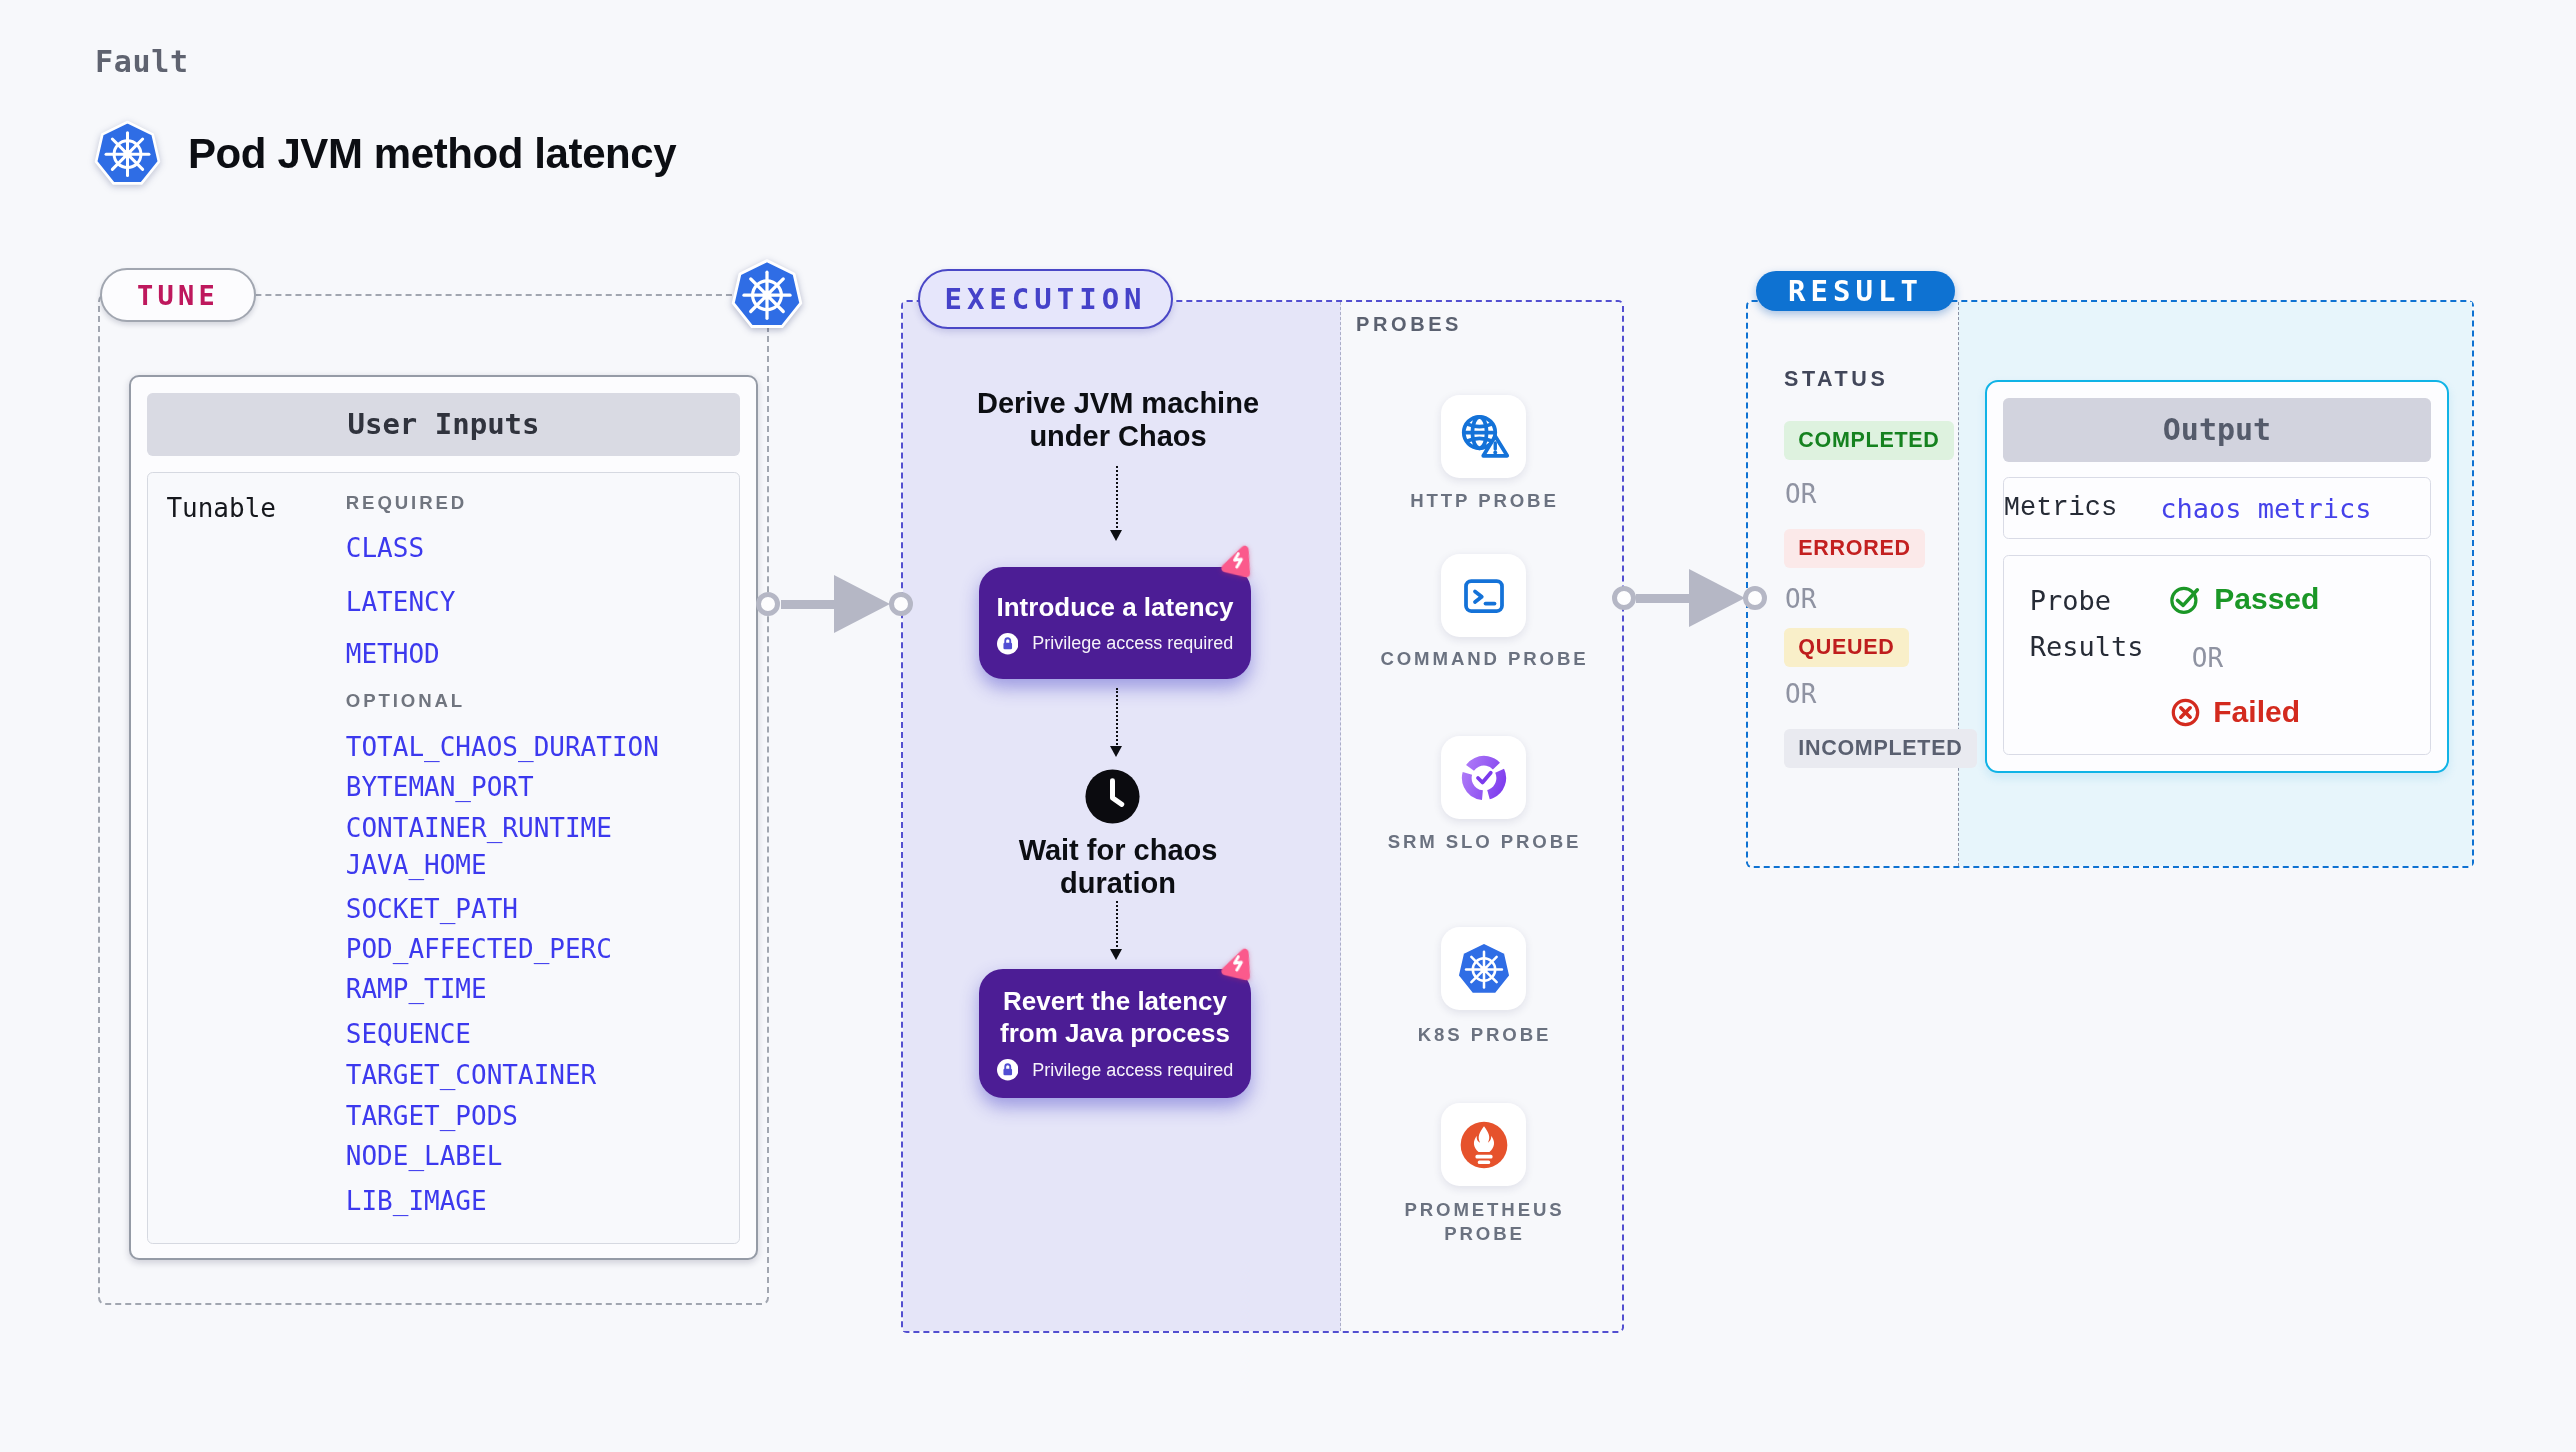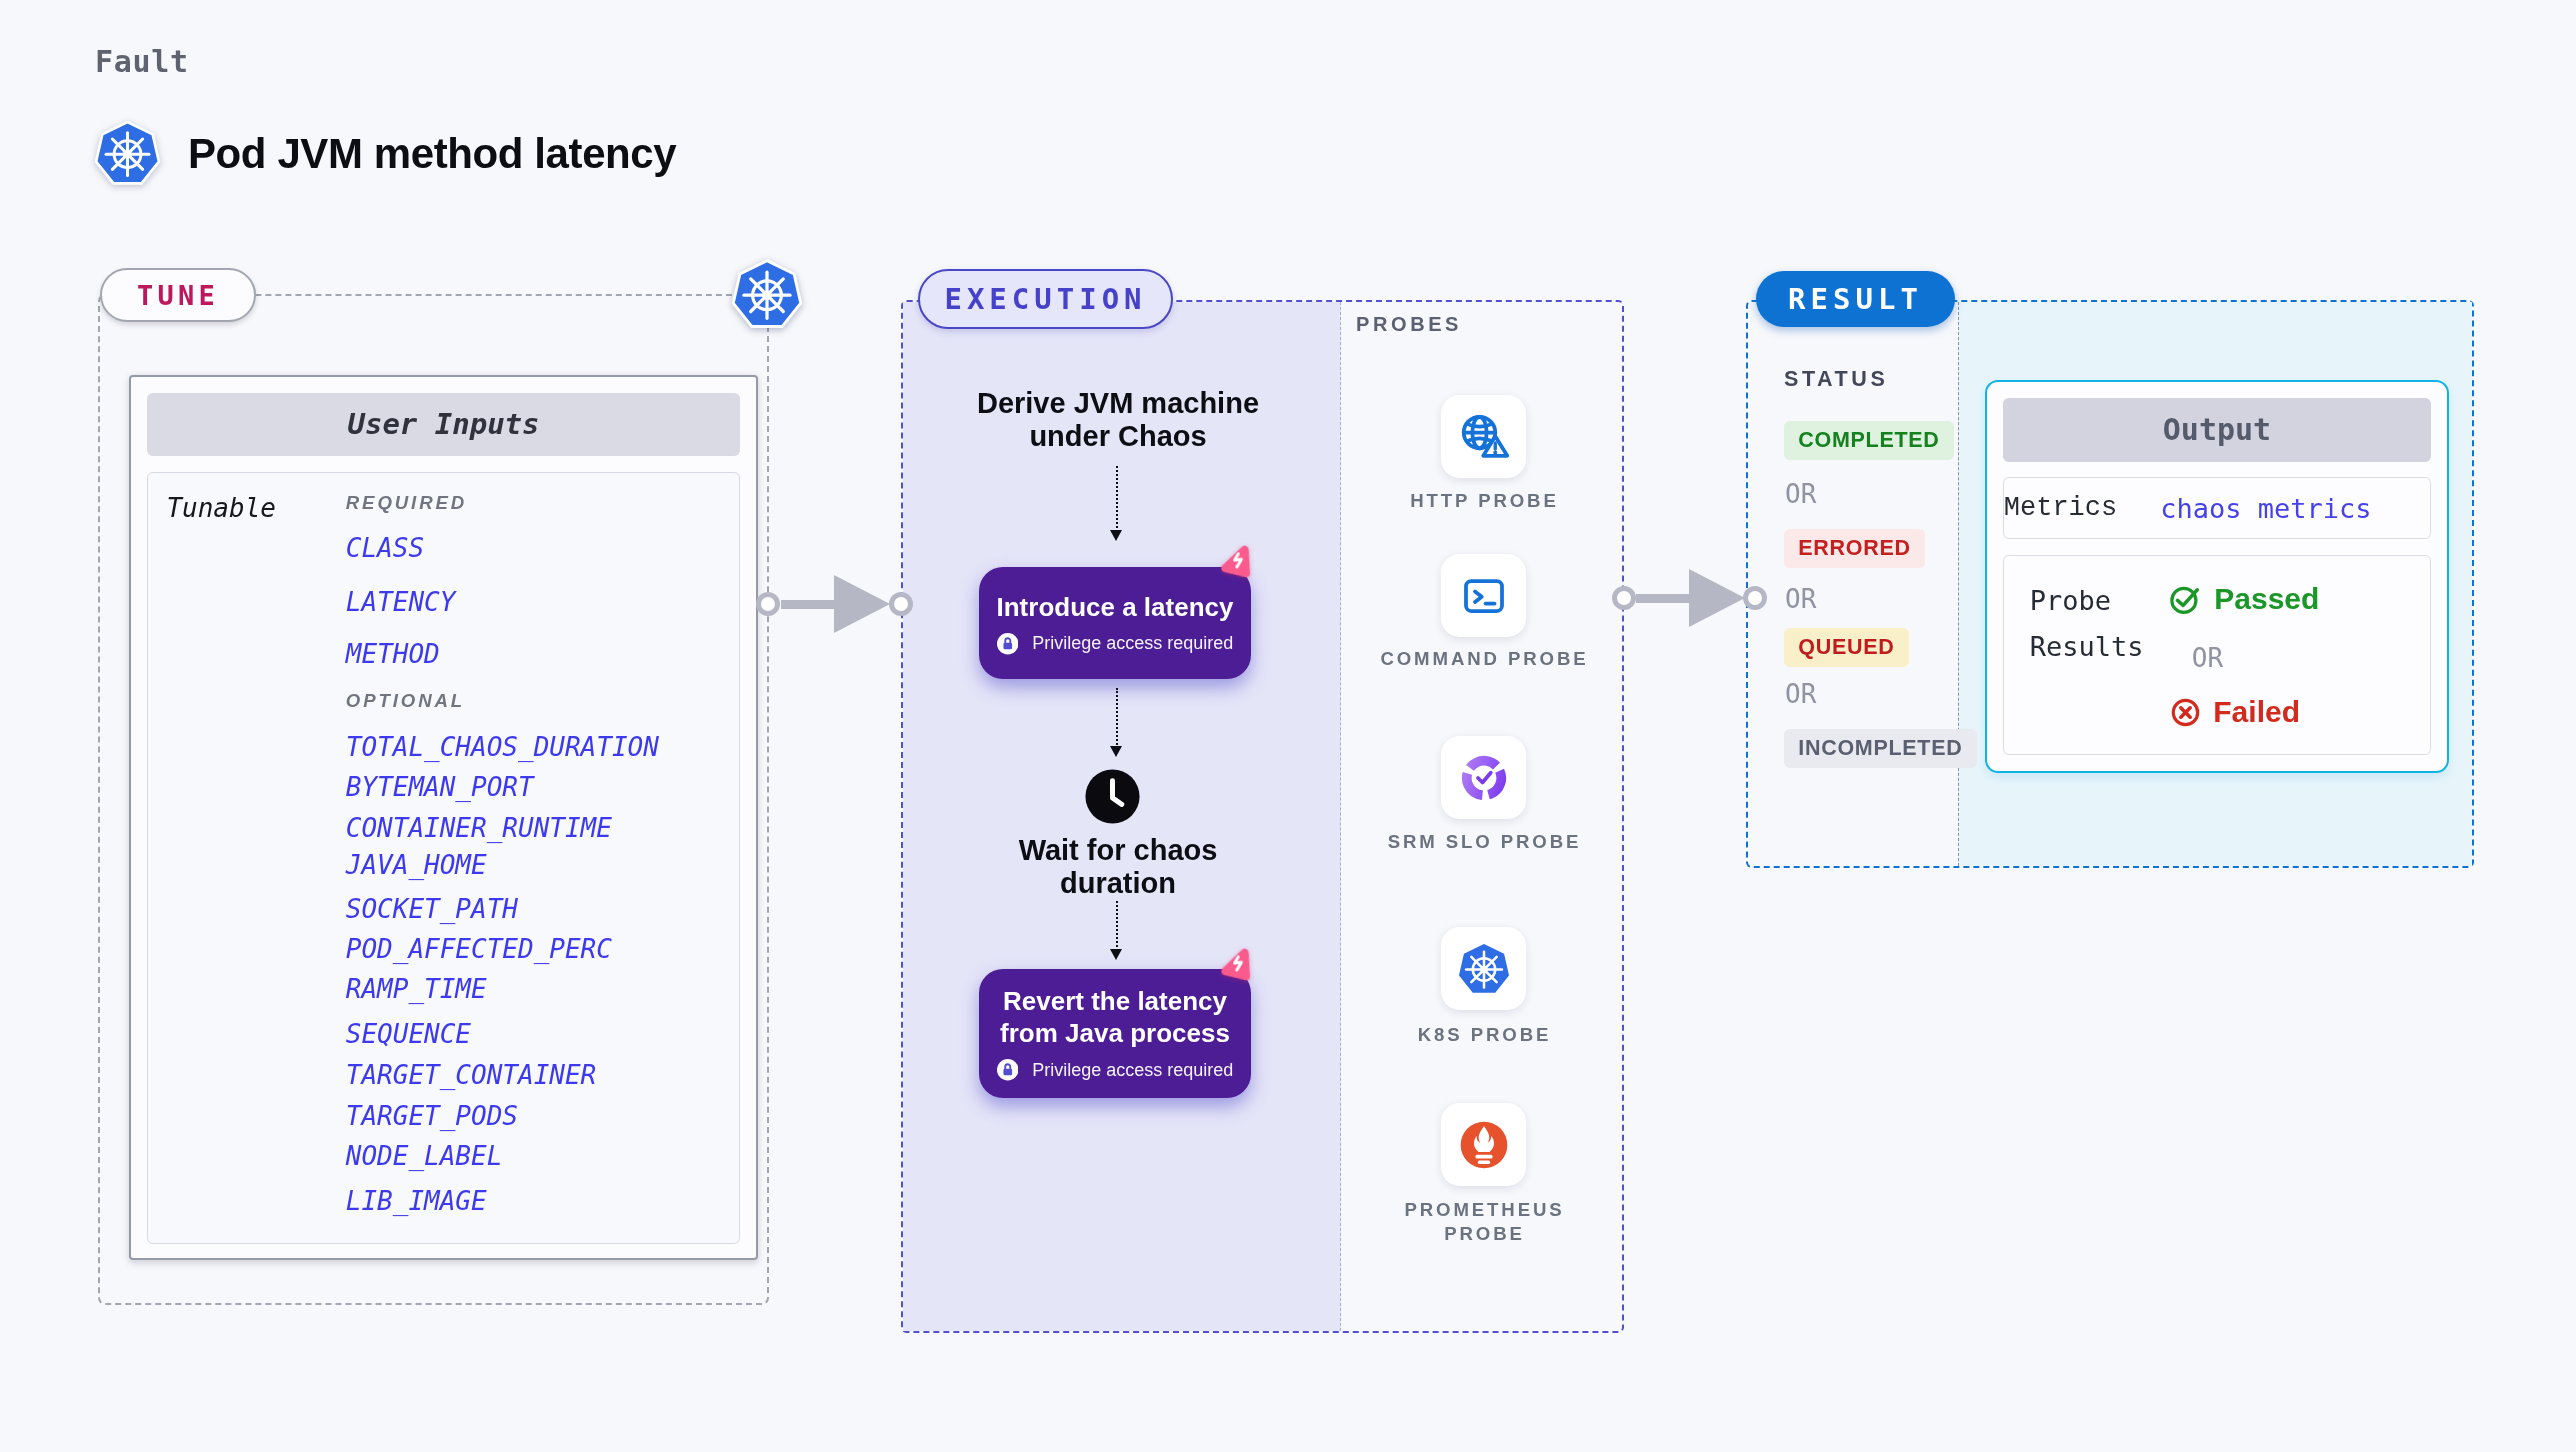--- a/index.html
+++ b/index.html
@@ -13,26 +13,26 @@
 
   
   .kicker{left:95px;top:44px;font-family:var(--mono);font-size:30px;font-weight:bold;color:#5f6370;letter-spacing:0.7px;}
   .title-icon{left:94px;top:119px;width:67px;height:69px;filter:drop-shadow(0 2.1px 3.6px rgba(20,30,90,.25));}
   .page-title{left:188px;top:130px;font-size:42px;font-weight:bold;color:#0c0e13;letter-spacing:-0.4px;}
 
   
   .pill{display:flex;align-items:center;justify-content:center;font-family:var(--mono);font-weight:bold;border-radius:34px;z-index:6;}
   .tune-pill{left:100px;top:268px;width:156px;height:54px;background:#fcfcfe;border:2.9px solid #a1a6b0;color:#be185d;font-size:27px;letter-spacing:4.3px;box-shadow:0 2.9px 5.7px rgba(30,35,70,.16);}
   .exec-pill{left:918px;top:269px;width:255px;height:60px;background:#e6e6fb;border:2.9px solid #4a47c6;color:#4542c9;font-size:29px;letter-spacing:5px;box-shadow:0 2.9px 7.2px rgba(60,60,160,.2);}
-  .result-pill{left:1756px;top:271px;width:199px;height:56px;background:#0e72d2;color:#ffffff;font-size:29px;letter-spacing:5px;box-shadow:0 3.6px 8.6px rgba(14,90,180,.35);}
+  .result-pill{left:1756px;top:271px;width:199px;height:40px;background:#0e72d2;color:#ffffff;font-size:29px;letter-spacing:5px;box-shadow:0 3.6px 8.6px rgba(14,90,180,.35);}
 
   
   .tune-box{left:98px;top:294px;width:671px;height:1011px;border:2.9px dashed #a1a6b0;border-radius:7.2px;}
   .tune-k8s{left:731px;top:258px;width:72px;height:73px;z-index:7;filter:drop-shadow(0 2.1px 3.6px rgba(20,30,90,.3));}
-  .ui-card{left:129px;top:375px;width:629px;height:885px;background:#fcfcfe;border:2.1px solid #959ba6;border-radius:4px;box-shadow:0 2.9px 7.2px rgba(25,30,60,.18);z-index:2;font-style:italic;}
+  .ui-card{left:129px;top:375px;width:629px;height:885px;background:#fcfcfe;border:2.1px solid #959ba6;border-radius:10px;box-shadow:0 2.9px 7.2px rgba(25,30,60,.18);z-index:2;}
   .ui-header{position:absolute;left:15.8px;right:15.8px;top:15.8px;height:63px;background:#d9dae3;border-radius:5.7px;display:flex;align-items:center;justify-content:center;font-family:var(--mono);font-size:29px;font-weight:bold;color:#30333d;}
   .ui-body{position:absolute;left:15.8px;right:15.8px;top:95px;bottom:14.3px;background:#f8f9fc;border:1.4px solid #d6d9e1;border-radius:5.7px;}
   .tunable-label{position:absolute;left:18.6px;top:20px;font-family:var(--mono);font-size:26px;color:#16181d;}
   .param-head{position:absolute;left:198px;font-size:18.6px;font-weight:bold;color:#70757f;letter-spacing:2.9px;}
   .param{position:absolute;left:198px;font-family:var(--mono);font-size:26px;color:#3c39ee;cursor:pointer;white-space:nowrap;}
 
   
   .conn-line{height:8.6px;background:#b5b7c5;z-index:5;}
   .conn-head{width:0;height:0;border-top:29px solid transparent;border-bottom:29px solid transparent;border-left:56px solid #b5b7c5;z-index:5;}
   .conn-dot{width:24px;height:24px;border:5px solid #b5b7c5;background:#fdfdfe;border-radius:50%;z-index:6;}

